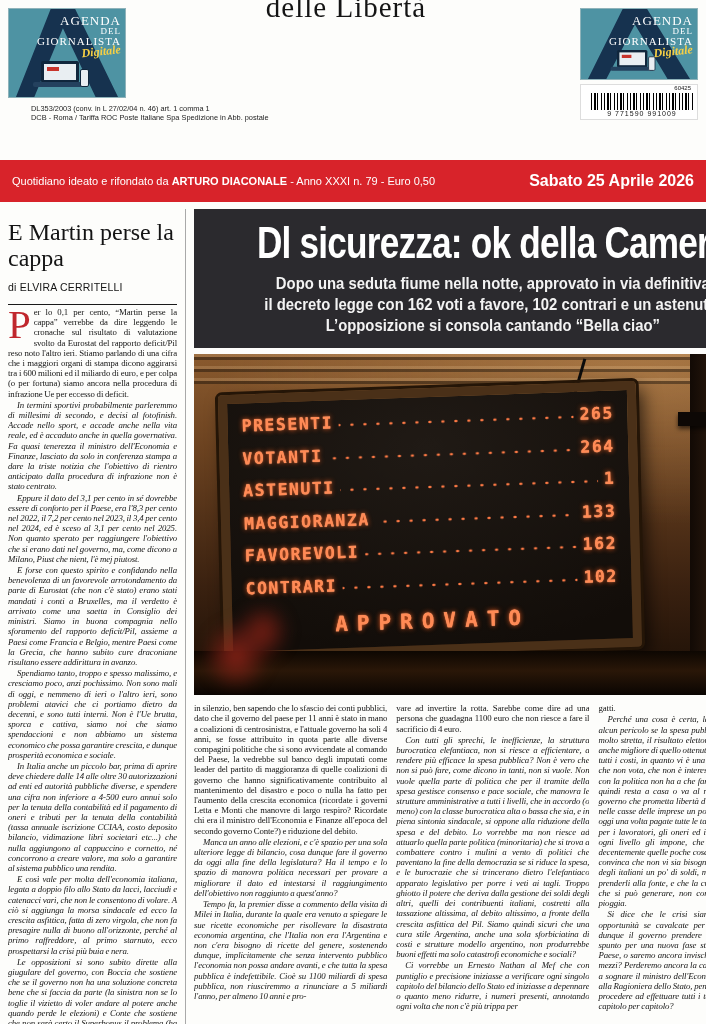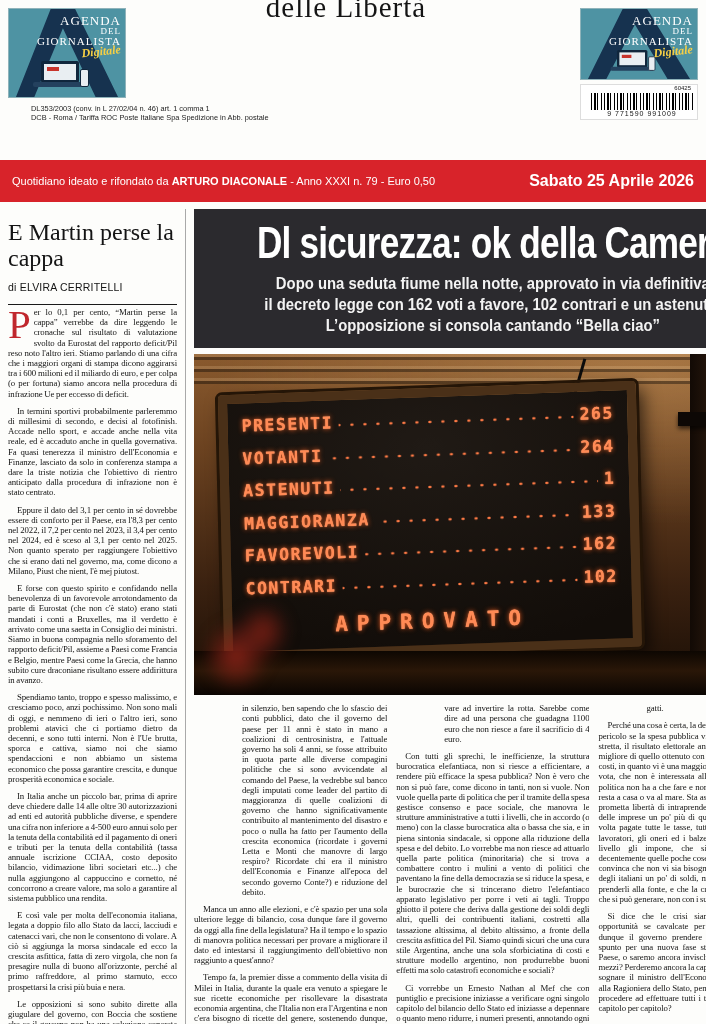--- a/index.html
+++ b/index.html
@@ -44,21 +44,21 @@
   .banner b{font-weight:700;}
   .banner-date{font-weight:700;font-size:16px;}
 
   
   .content{display:flex;padding:7px 6px 0 8px;height:866px;}
   .left-col{width:178px;flex:none;padding-right:8px;border-right:1px solid #a9a9a9;overflow:hidden;}
   .left-title{font-size:24px;line-height:26px;font-weight:400;margin:10px 0 10px 0;}
   .byline{font-family:"Liberation Sans",sans-serif;font-weight:400;font-size:10.5px;letter-spacing:.2px;
           border-bottom:1.5px solid #1a1a1a;padding-bottom:11px;margin-bottom:2px;}
   .para{font-size:8.8px;line-height:10.2px;text-align:justify;margin:0;letter-spacing:-.1px;word-spacing:-.4px;}
-  .para + .para{text-indent:9px;margin-top:7px;}
+  .para + .para{text-indent:9px;margin-top:1px;font-style:italic;}
   .dropcap{float:left;color:#c0272d;font-size:41px;line-height:31px;padding:2px 3px 0 0;font-weight:400;}
 
   .main-col{flex:1;padding-left:8px;display:flex;flex-direction:column;}
 
   .headline-box{background:#2b2a2e;color:#fff;text-align:center;padding:8px 4px 12px;}
   .headline{margin:2px 0 0;font-family:"Liberation Sans",sans-serif;font-weight:700;font-size:44px;line-height:48px;
             white-space:nowrap;display:inline-block;transform:scaleX(.8);transform-origin:center;letter-spacing:-1px;}
   .subhead{margin-top:6px;font-family:"Liberation Sans",sans-serif;font-weight:700;font-size:16.5px;line-height:21px;
            transform:scaleX(.9);transform-origin:center;color:#f3f3f3;}
 
@@ -87,21 +87,21 @@
      text-shadow:0 0 5px rgba(255,96,32,.95),0 0 1px #ffc29e;}
   .led-row{display:flex;align-items:baseline;font-size:16.5px;font-weight:700;letter-spacing:1.5px;}
   .led-dots{flex:1;height:14px;margin:0 6px;align-self:flex-end;
      background-image:radial-gradient(circle,#ff7a45 1.4px,transparent 1.6px);
      background-size:13px 14px;background-position:center bottom;background-repeat:repeat-x;}
   .led-result{text-align:center;font-size:21px;font-weight:700;letter-spacing:9px;padding:4px 0 2px;}
 
   
   .bottom-cols{display:flex;gap:9px;margin-top:8px;height:372px;overflow:hidden;}
   .bcol{flex:1;overflow:hidden;}
-  .bcol .para:first-child{text-indent:0;margin-left:48px;}
+  .bcol .para:first-child{text-indent:0;}
   .continua{text-align:right;font-style:italic;margin-top:2px;font-size:8.8px;}
 </style>
 </head>
 <body>
 
 <div class="page">
 
   <div class="header">
 
     <div class="ad ad-left">

